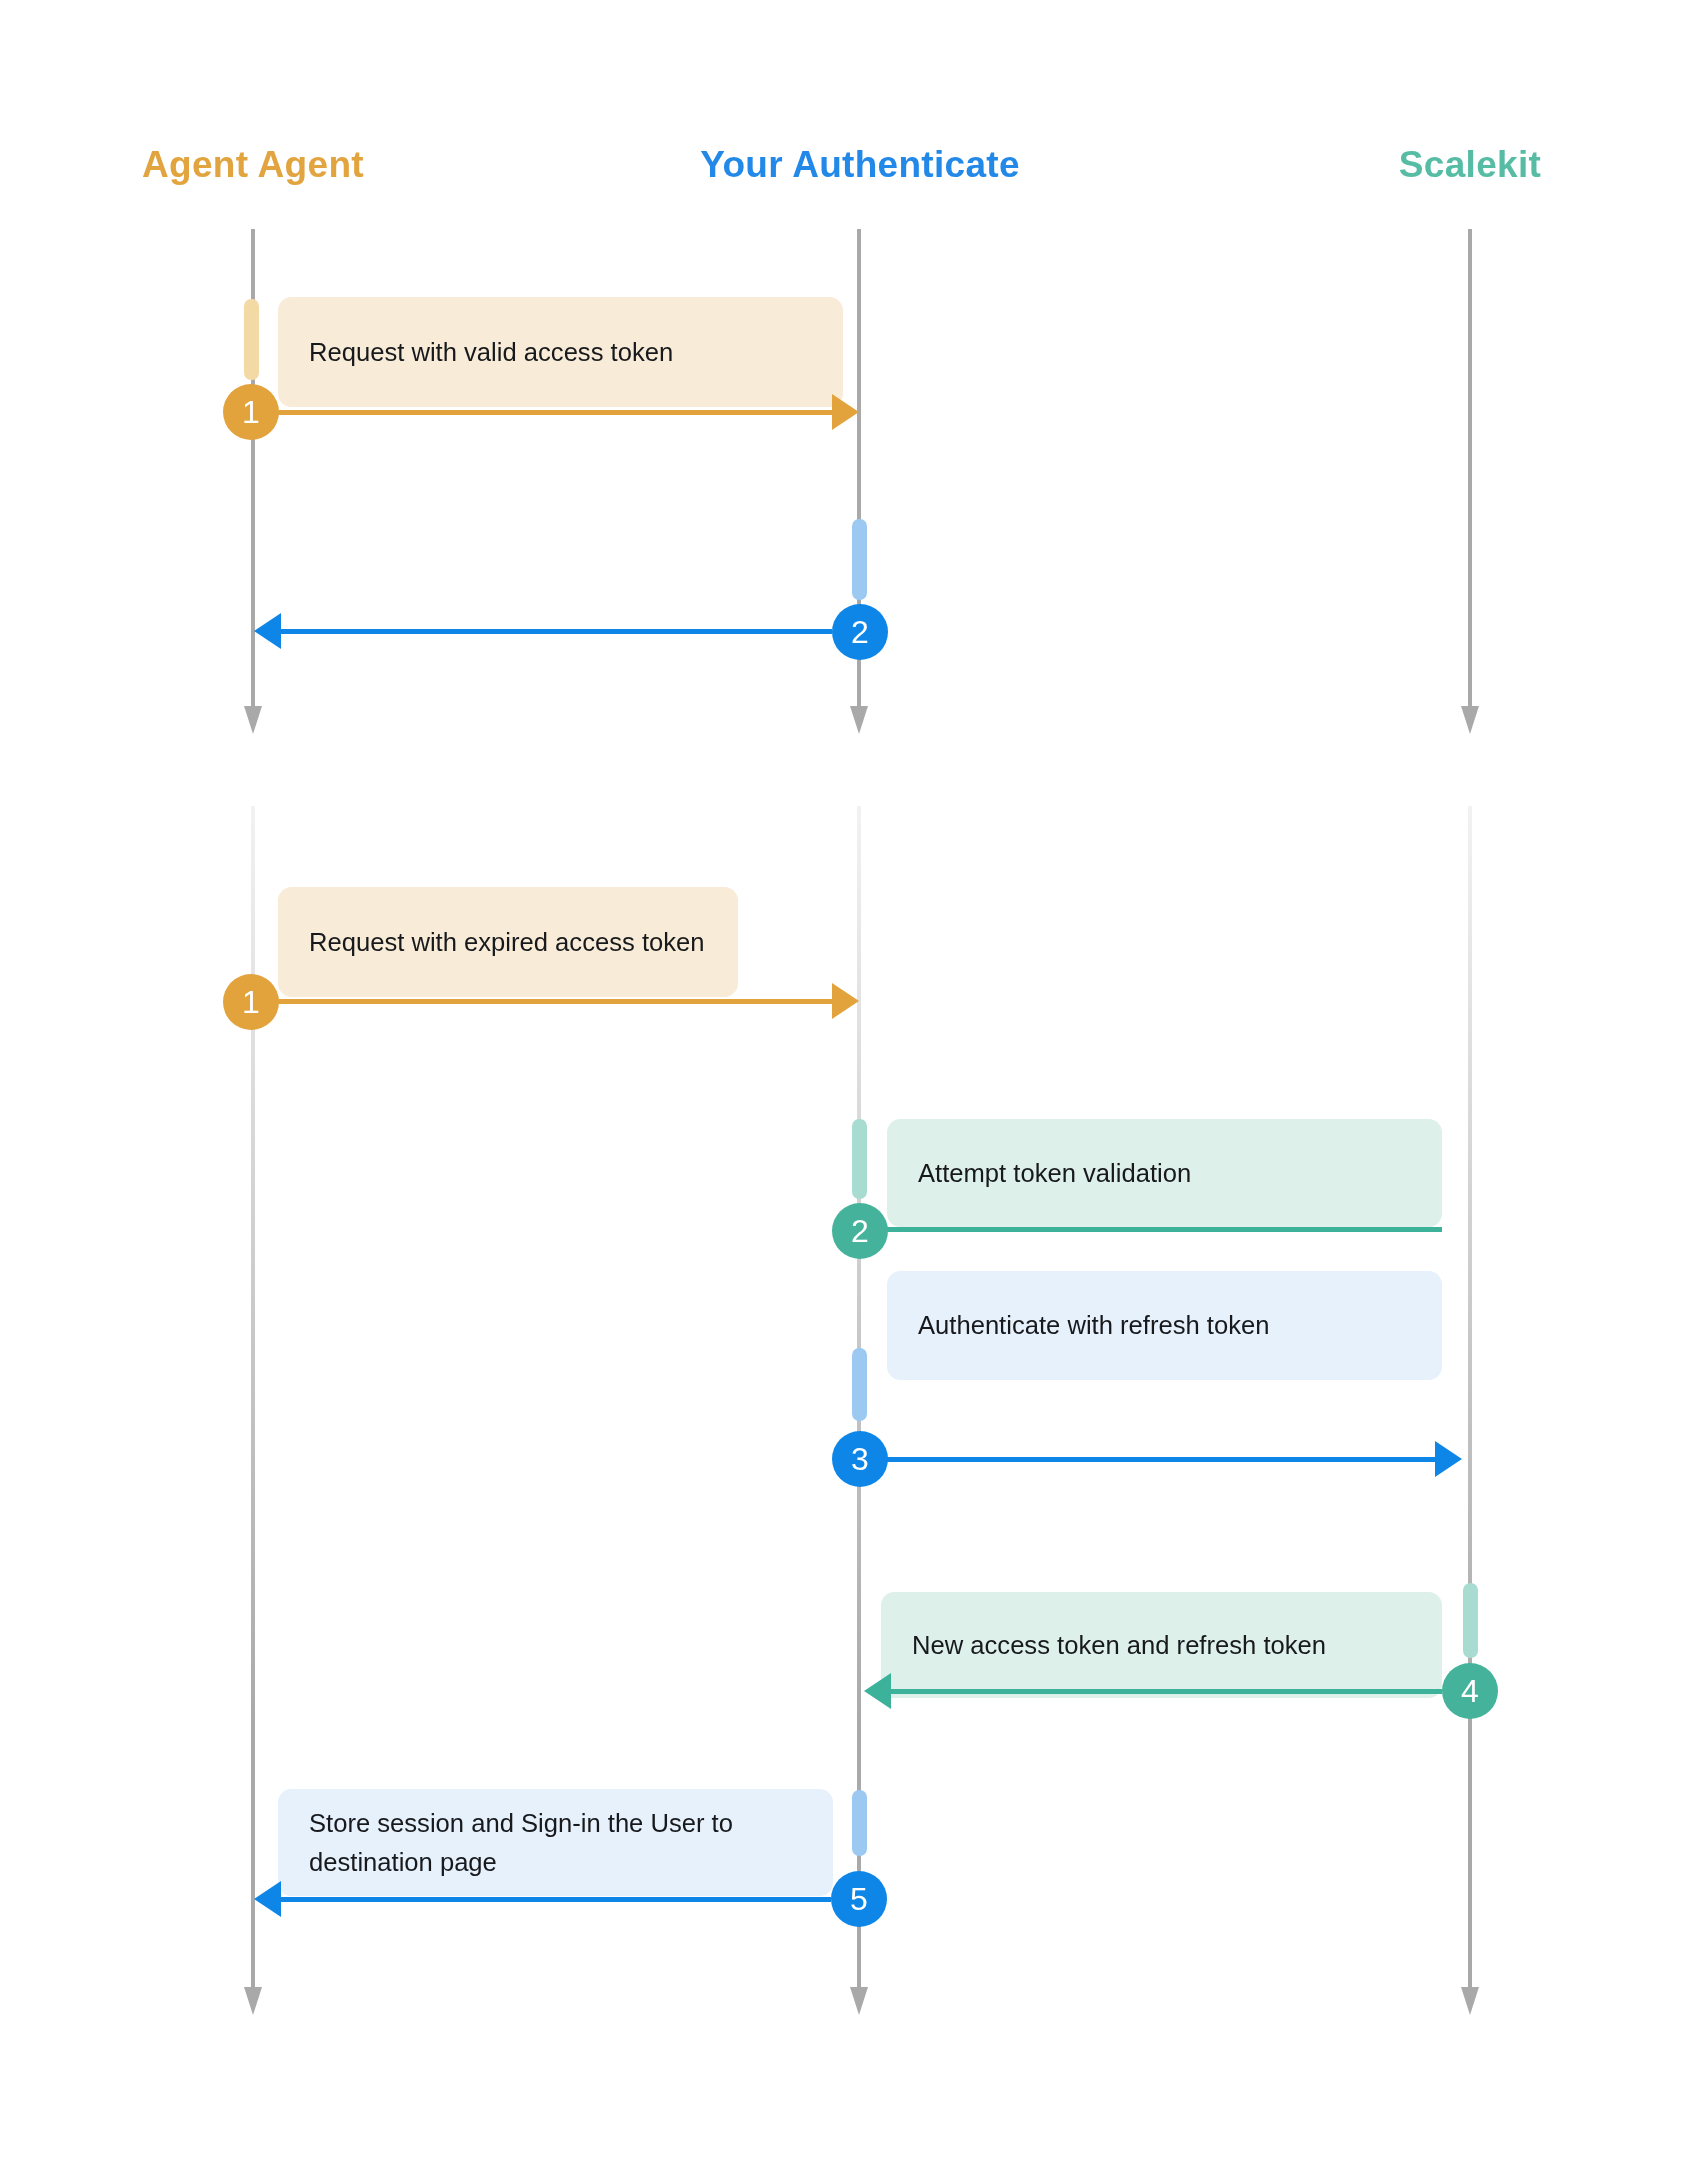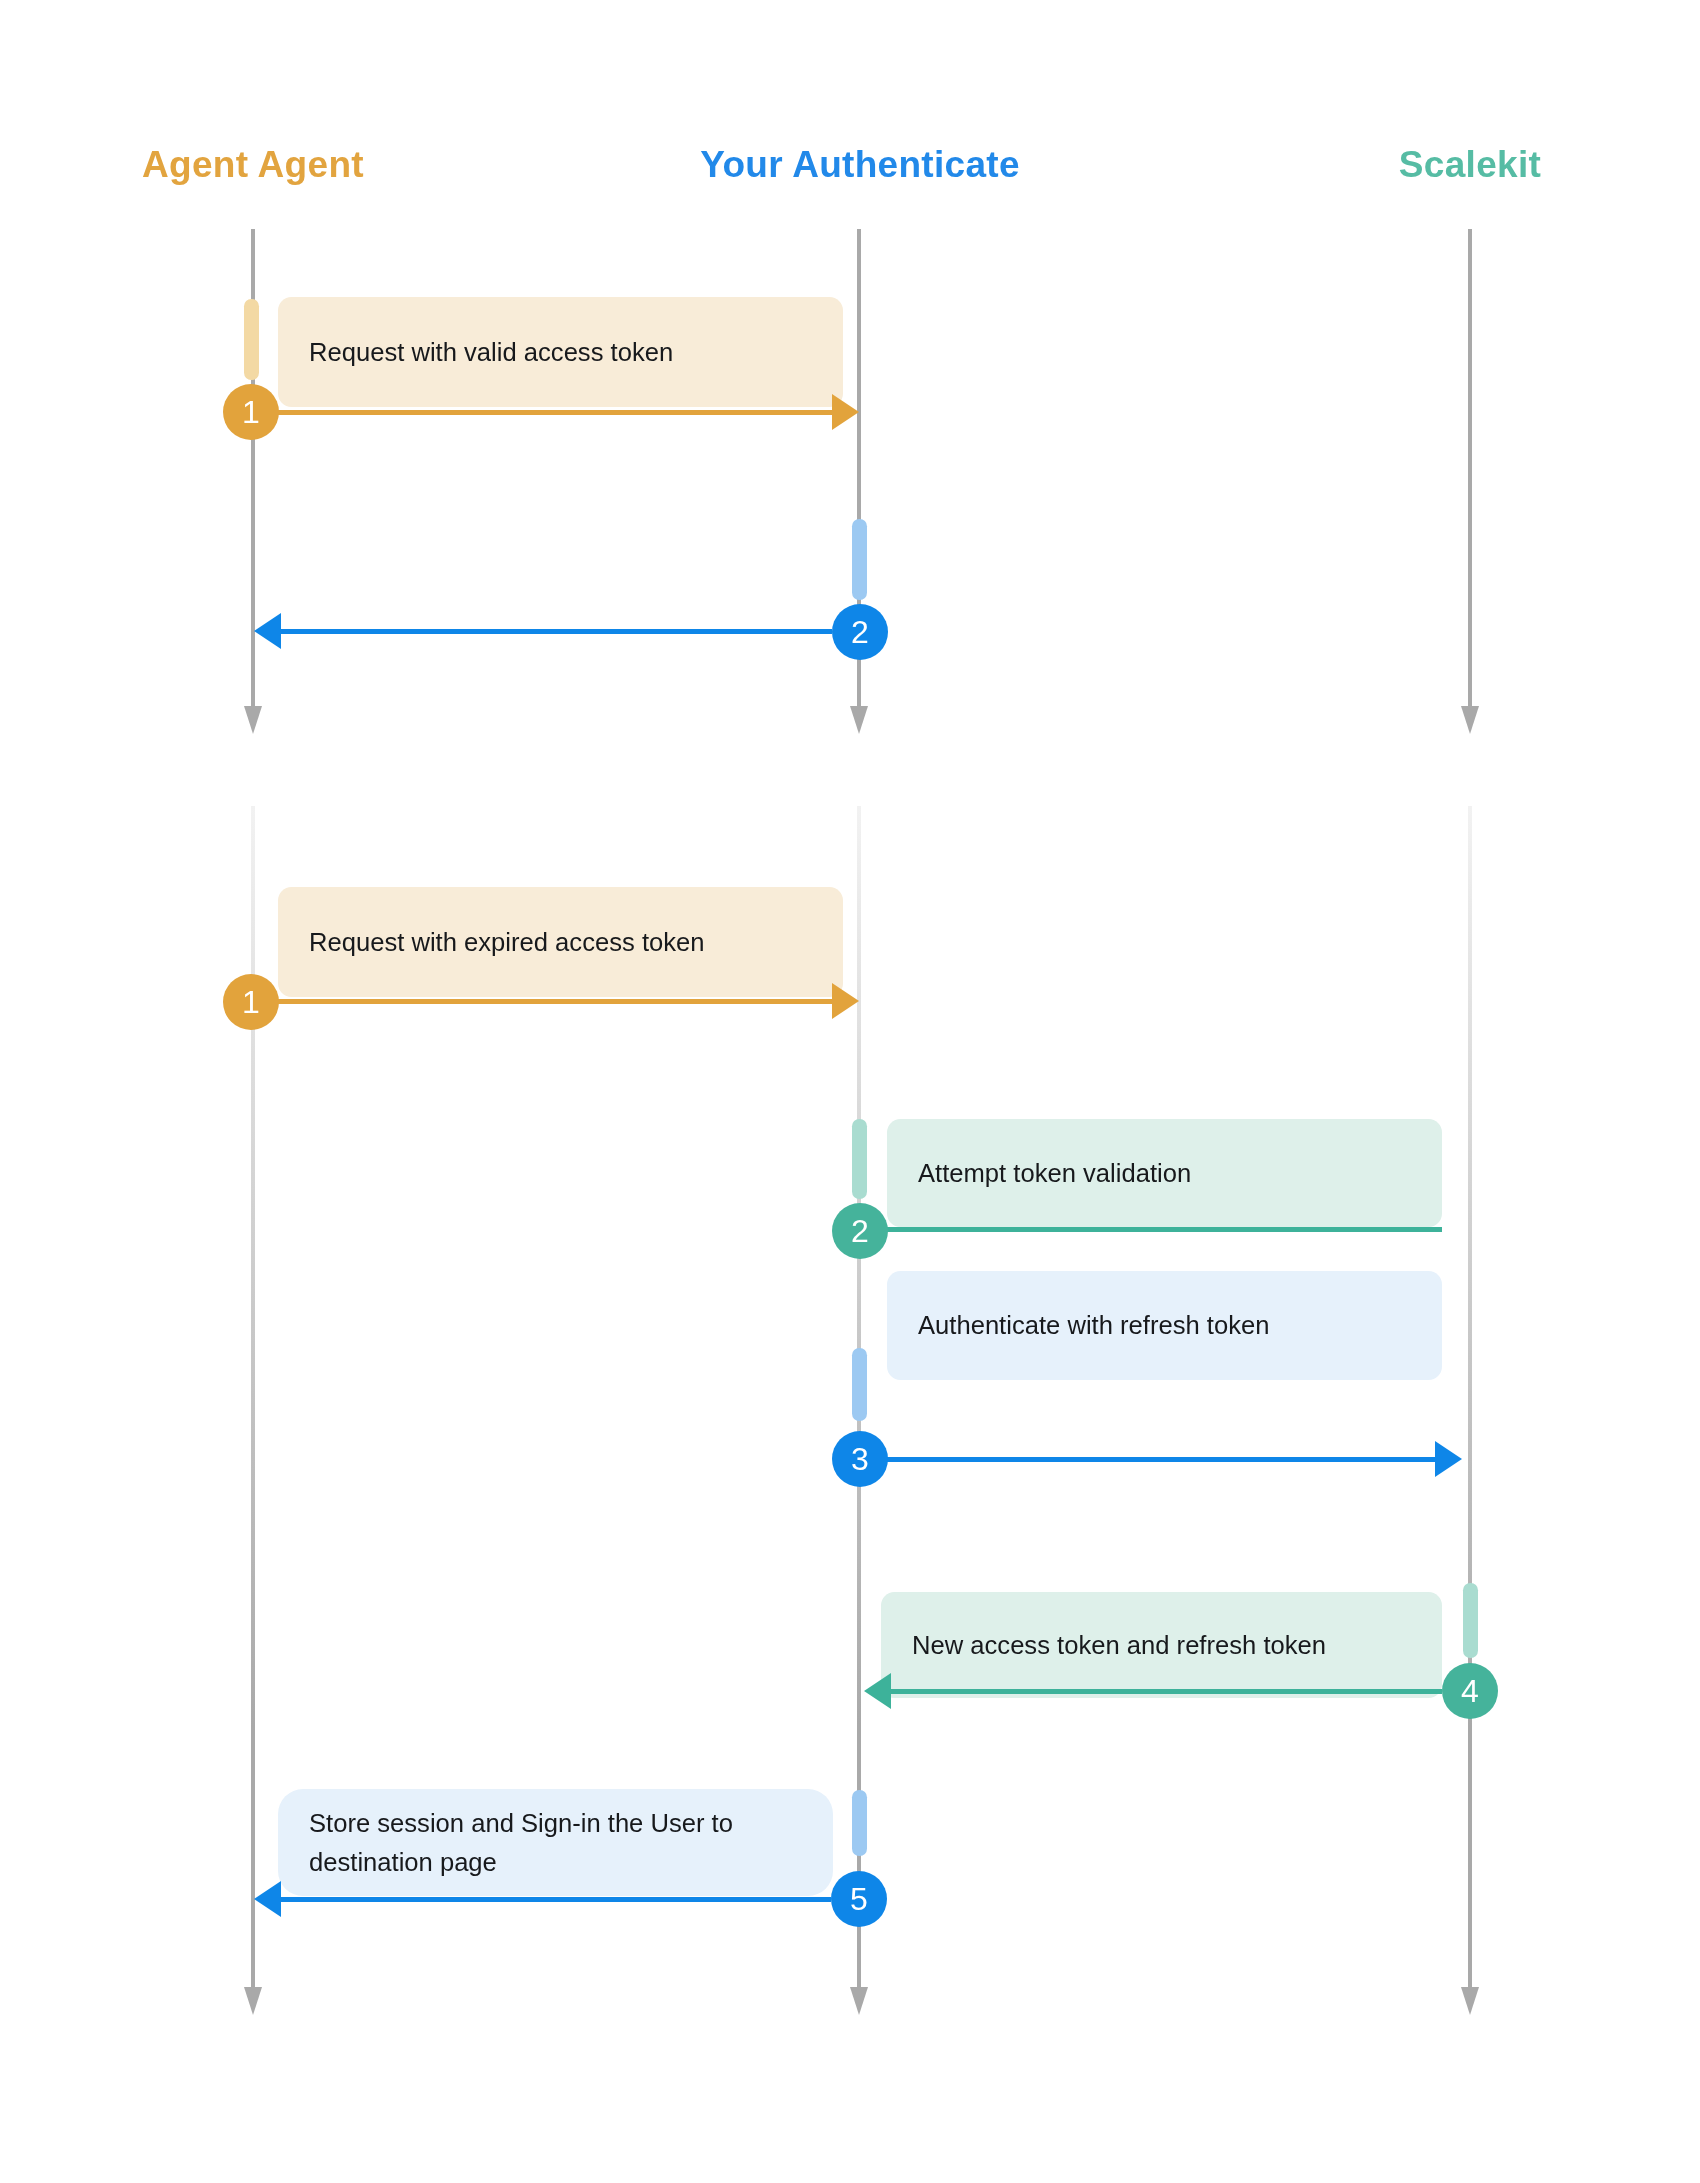--- a/index.html
+++ b/index.html
@@ -94,41 +94,41 @@
   .s1-bar-ua  {left:244px;top:299px;height:81px;}
   .s1m1-box   {left:278px;top:297px;width:565px;height:110px;}
   .s1m1-arrow {left:278px;top:410px;width:554px;}
   .s1m1-num   {left:251px;top:412px;}
   .s1-bar-app {left:852px;top:519px;height:81px;}
   .s1m2-box   {left:278px;top:519px;width:565px;height:110px;}
   .s1m2-arrow {left:281px;top:629px;width:551px;}
   .s1m2-num   {left:860px;top:632px;}
 
   
-  .s2m1-box   {left:278px;top:887px;width:565px;height:110px;}
+  .s2m1-box   {left:278px;top:887px;width:460px;height:110px;}
   .s2m1-arrow {left:278px;top:999px;width:554px;}
   .s2m1-num   {left:251px;top:1002px;}
 
   .s2-bar-app-teal{left:852px;top:1119px;height:80px;}
   .s2m2-box   {left:887px;top:1119px;width:555px;height:108px;}
   .s2m2-line  {left:887px;top:1227px;width:555px;}
   .s2m2-num   {left:860px;top:1231px;}
 
   .s2-bar-app-blue{left:852px;top:1348px;height:73px;}
   .s2m3-box   {left:887px;top:1271px;width:555px;height:109px;}
   .s2m3-arrow {left:887px;top:1457px;width:548px;}
   .s2m3-num   {left:860px;top:1459px;}
 
   .s2-bar-sk  {left:1463px;top:1583px;height:75px;}
   .s2m4-box   {left:881px;top:1592px;width:561px;height:106px;}
   .s2m4-arrow {left:891px;top:1689px;width:551px;}
   .s2m4-num   {left:1470px;top:1691px;}
 
   .s2-bar-app-blue2{left:852px;top:1790px;height:66px;}
-  .s2m5-box   {left:278px;top:1789px;width:555px;height:107px;border-radius:25px;}
+  .s2m5-box   {left:278px;top:1789px;width:555px;height:107px;}
   .s2m5-arrow {left:281px;top:1897px;width:550px;}
   .s2m5-num   {left:859px;top:1899px;}
 </style>
 </head>
 <body>
 
 <div class="canvas">
 
   <div class="actor-title t-ua">Agent Agent</div>
   <div class="actor-title t-app">Your Authenticate</div>

